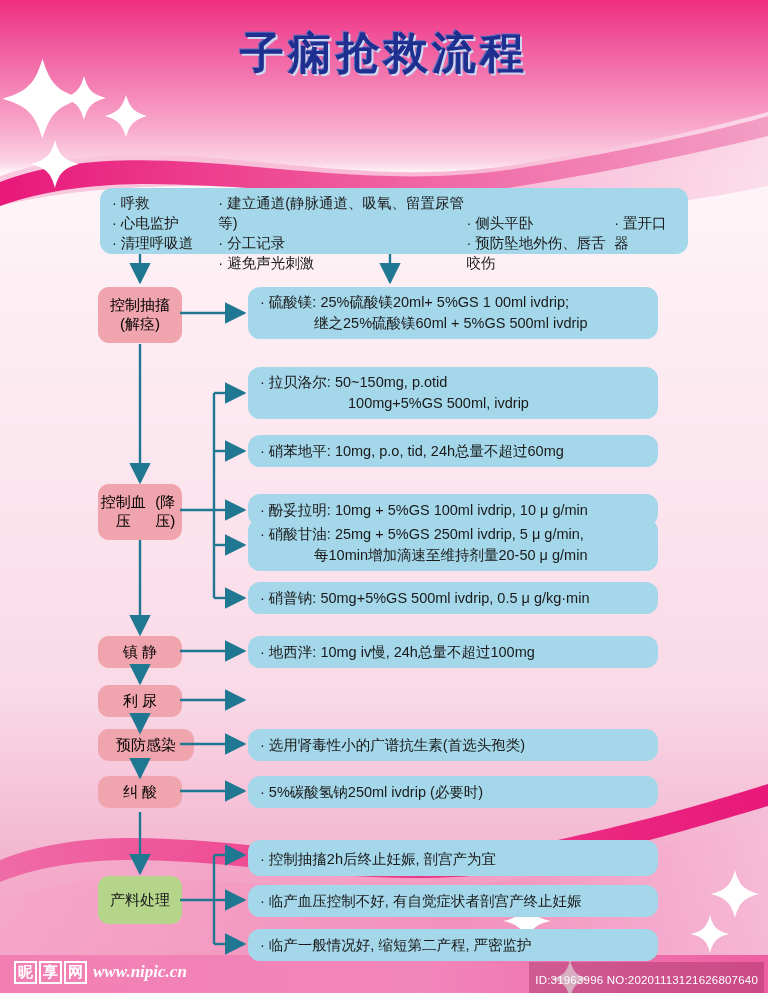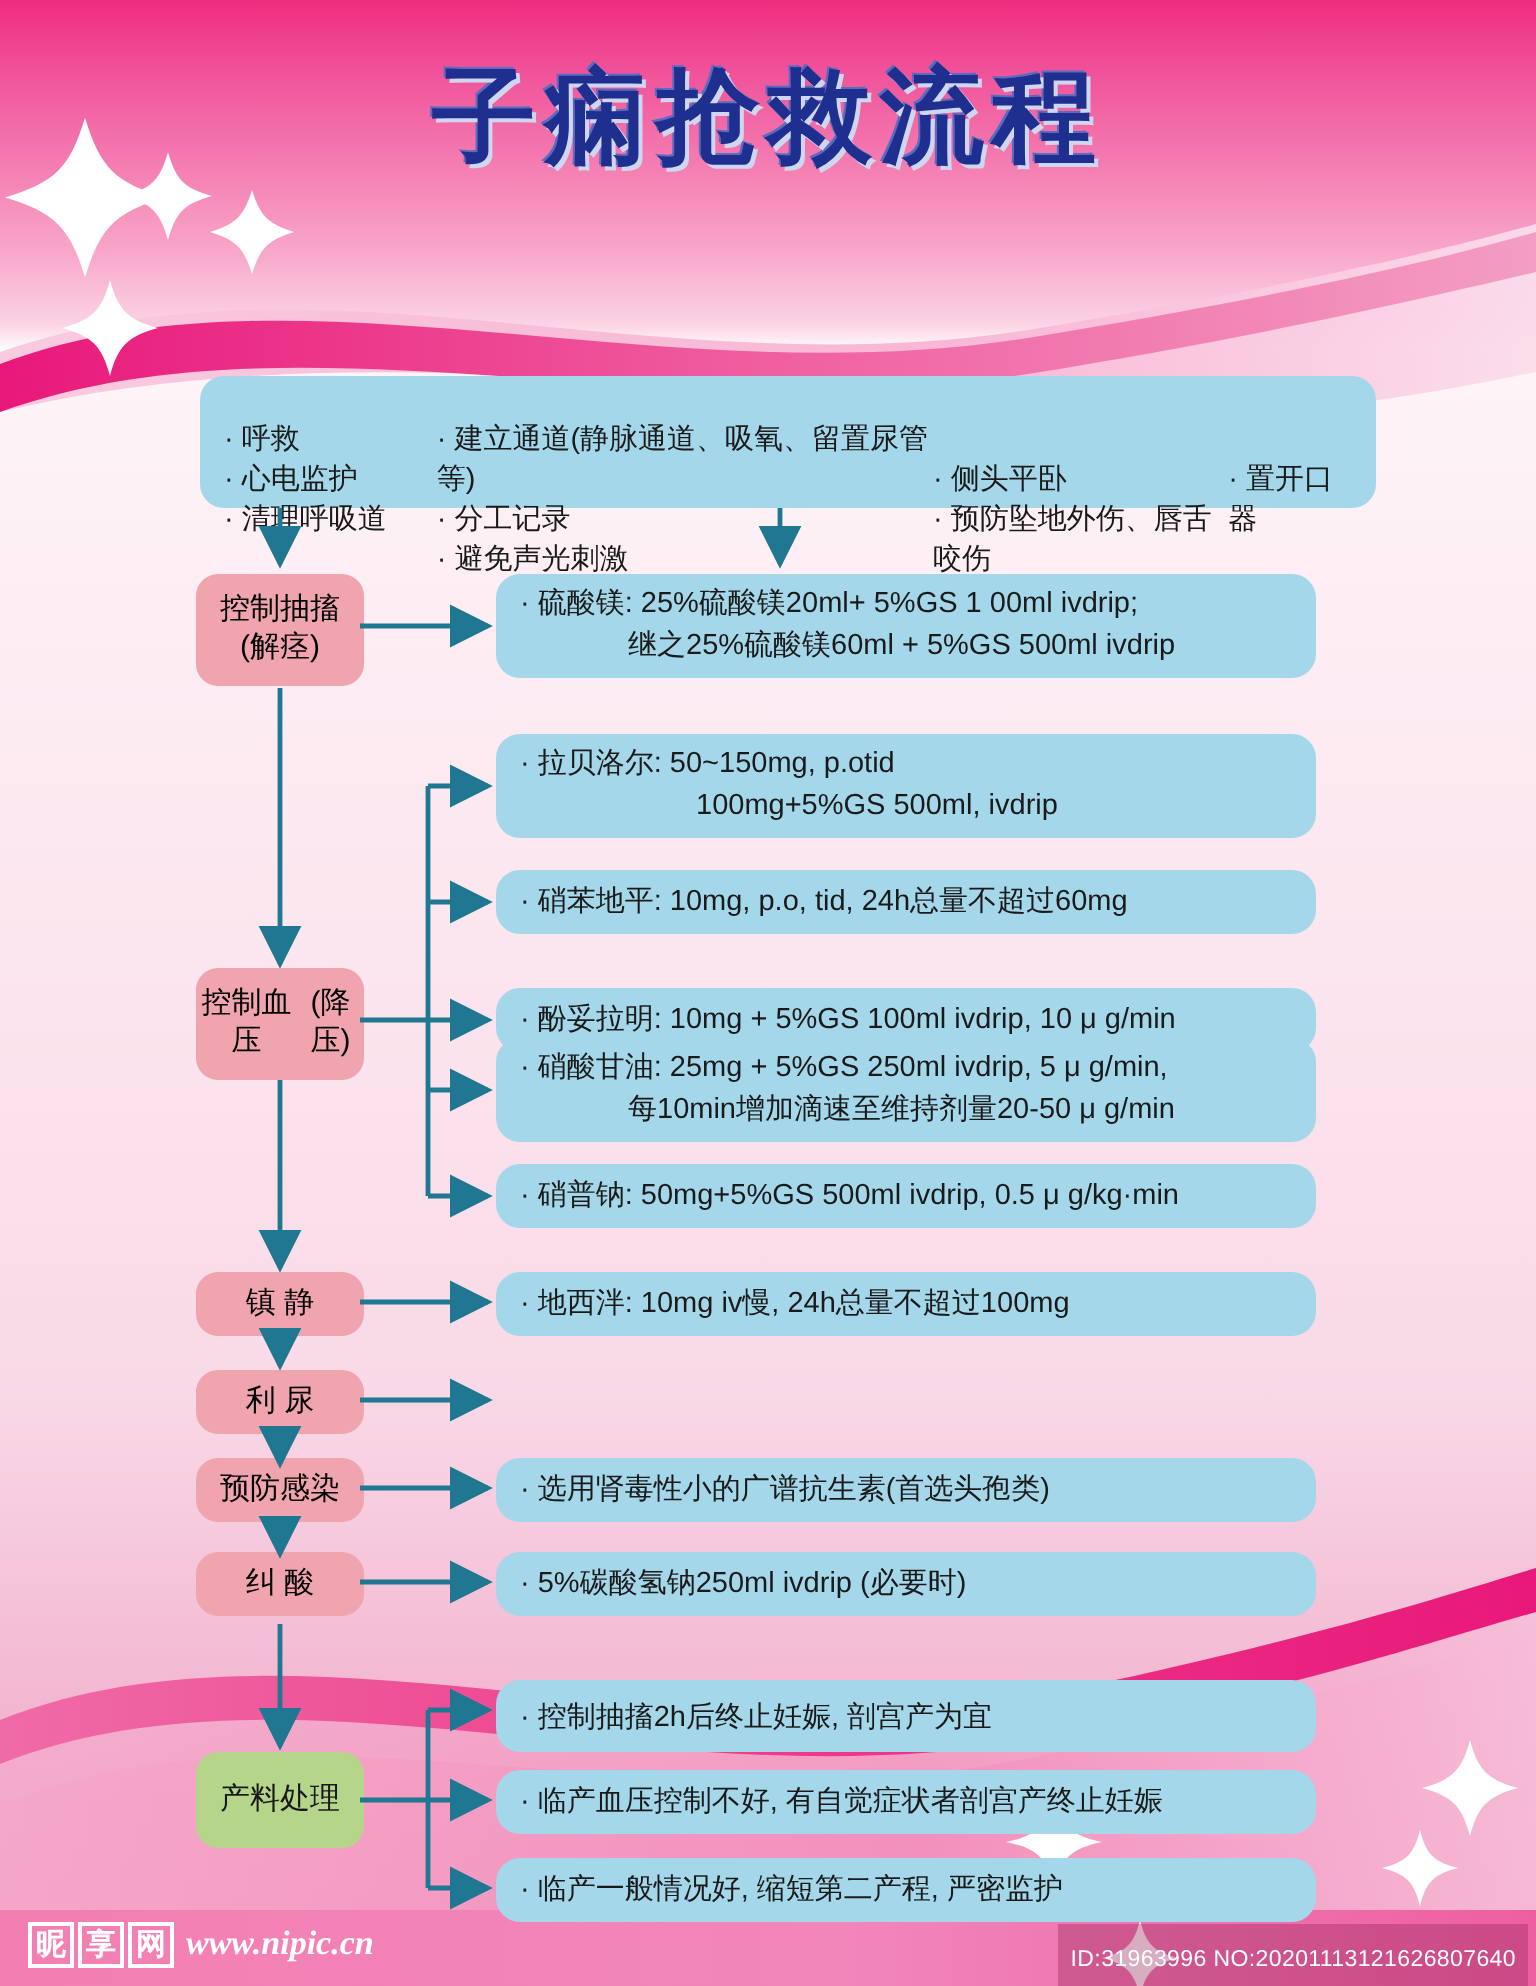--- a/index.html
+++ b/index.html
@@ -18,21 +18,21 @@
 
   .header-band{
     position:absolute;left:0;top:0;width:768px;height:176px;
     background:linear-gradient(180deg,#ef2d7f 0%,#f0559b 22%,#f47fb3 48%,#f8a8ca 72%,#fbd3e4 92%,#ffffff 100%);
   }
 
   
   .title{
     position:absolute;left:0;top:24px;width:768px;text-align:center;
     font-family:"DejaVu Sans","Liberation Sans",sans-serif;
-    font-size:52px;font-weight:bold;letter-spacing:4px;
+    font-size:44px;font-weight:bold;letter-spacing:4px;
     color:#1f2f8f;
     text-shadow:2px 2px 0 #cfd7f0, -1px -1px 0 #5b6bc0;
     z-index:5;
   }
 
   
   .flow{position:absolute;left:0;top:0;width:768px;height:993px;z-index:4;}
 
   .box{
     position:absolute;box-sizing:border-box;
@@ -194,21 +194,21 @@
       <line x1="140" y1="812" x2="140" y2="873" marker-end="url(#ah)"></line>
 
       <line x1="180" y1="900" x2="214" y2="900"></line>
       <line x1="214" y1="855" x2="214" y2="944"></line>
       <line x1="214" y1="855" x2="244" y2="855" marker-end="url(#ah)"></line>
       <line x1="214" y1="900" x2="244" y2="900" marker-end="url(#ah)"></line>
       <line x1="214" y1="944" x2="244" y2="944" marker-end="url(#ah)"></line>
     </g>
   </svg>
 
-  <div class="box blue" style="left:100px;top:188px;width:588px;height:66px;align-items:flex-start;padding-top:22px;">
+  <div class="box blue" style="left:100px;top:188px;width:588px;height:66px;align-items:flex-start;padding-top:5px;">
     <div class="inner" style="display:flex;font-size:14.5px;line-height:20px;width:100%;">
       <div style="width:108px;">
         <div>· 呼救</div>
         <div>· 心电监护</div>
         <div>· 清理呼吸道</div>
       </div>
       <div style="width:252px;">
         <div>· 建立通道(静脉通道、吸氧、留置尿管等)</div>
         <div>· 分工记录</div>
         <div>· 避免声光刺激</div>
@@ -279,21 +279,21 @@
   <div class="box blue" style="left:248px;top:636px;width:410px;height:32px;">
     <div class="inner">
         <div>· 地西泮: 10mg iv慢, 24h总量不超过100mg</div>
       </div>
   </div>
 
   <div class="box pink" style="left:98px;top:685px;width:84px;height:32px;">
     <span>利 尿</span>
   </div>
 
-  <div class="box pink" style="left:98px;top:729px;width:84px;height:32px;">
+  <div class="box pink" style="left:98px;top:729px;width:96px;height:32px;">
     <span>预防感染</span>
   </div>
   <div class="box blue" style="left:248px;top:729px;width:410px;height:32px;">
     <div class="inner">
         <div>· 选用肾毒性小的广谱抗生素(首选头孢类)</div>
       </div>
   </div>
 
   <div class="box pink" style="left:98px;top:776px;width:84px;height:32px;">
     <span>纠 酸</span>

